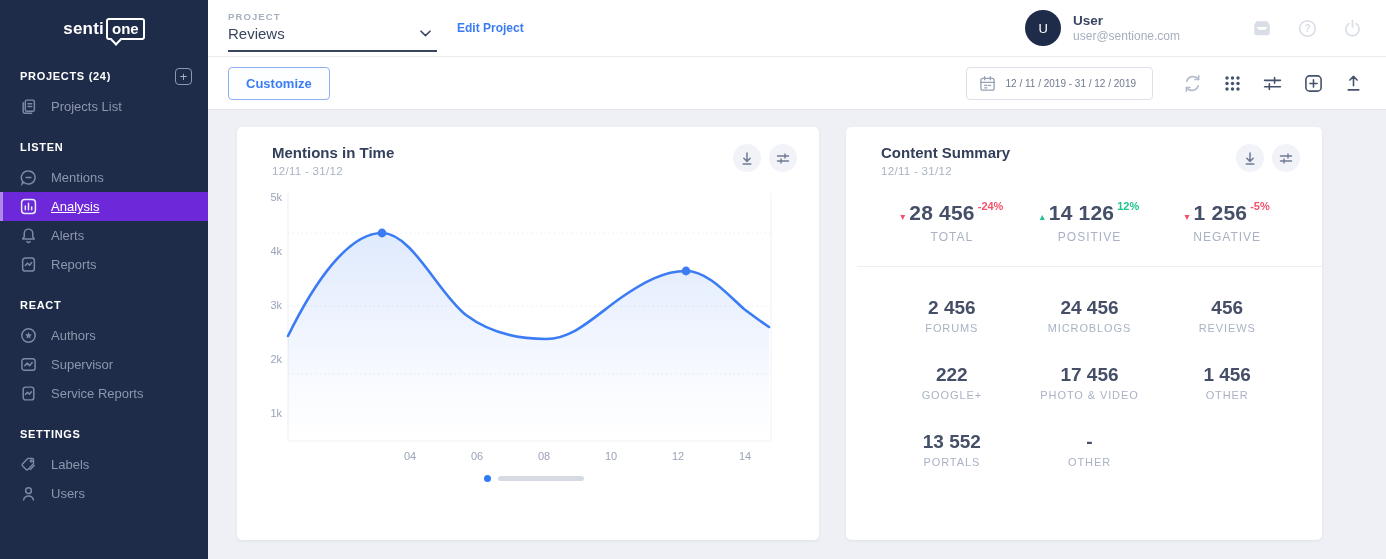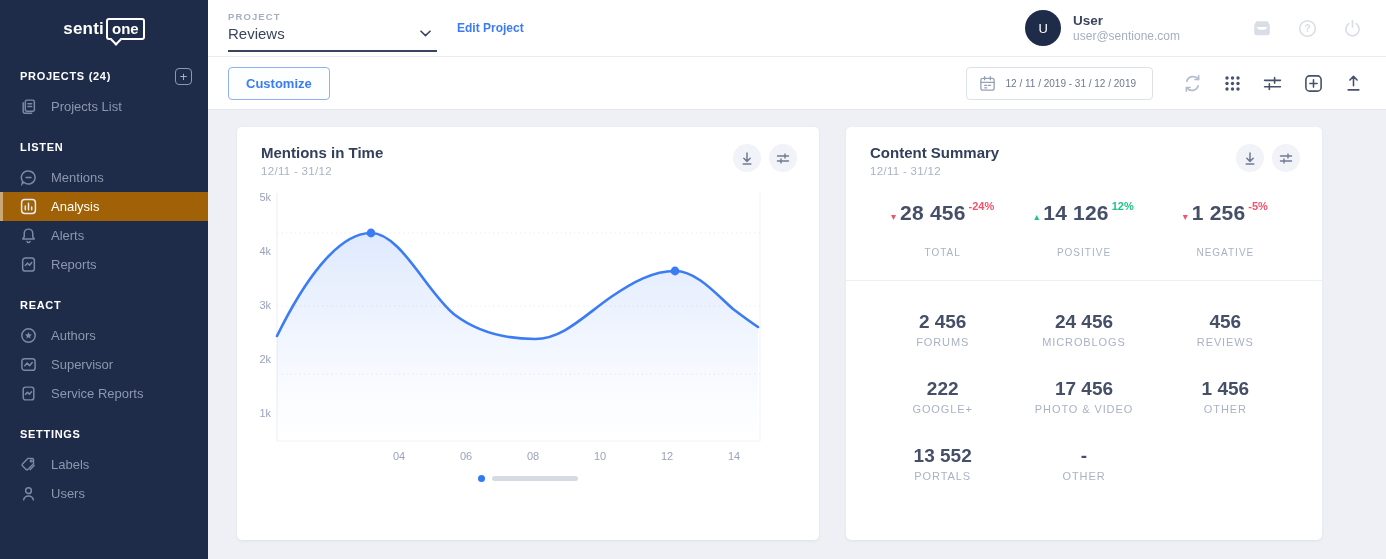--- a/index.html
+++ b/index.html
@@ -12,21 +12,21 @@
   .logo { display:flex; justify-content:center; align-items:center; gap:2px; margin:4px 0 24px; }
   .logo-part1 { color:#fff; font-size:17px; font-weight:700; letter-spacing:.2px; }
   .logo-box { position:relative; color:#fff; font-size:15px; font-weight:700; border:2px solid #fff; border-radius:3px; padding:0 4px 1px; }
   .logo-box::after { content:""; position:absolute; left:4px; bottom:-6px; width:6px; height:6px; background:#1e2c49; border-left:2px solid #fff; border-bottom:2px solid #fff; transform:rotate(-45deg); }
   .side-group { margin-bottom:14px; }
   .side-header { display:flex; align-items:center; justify-content:space-between; padding:0 16px 0 20px; height:24px; margin-bottom:4px; }
   .side-header-label { color:#fffffF; font-size:11px; font-weight:700; letter-spacing:.7px; }
   .side-add { width:17px; height:17px; border:1.5px solid #8d97ae; border-radius:4px; color:#aab3c6; display:flex; align-items:center; justify-content:center; font-size:13px; line-height:1; cursor:pointer; background:none; }
   .side-item { display:flex; align-items:center; gap:14px; height:29px; padding-left:20px; font-size:13px; cursor:pointer; }
   .side-item .sicon { width:17px; height:17px; display:flex; align-items:center; justify-content:center; color:#7e89a3; }
-  .side-item.active { background:#a16207; color:#fff; box-shadow:inset 3px 0 0 rgba(255,255,255,.45); }
+  .side-item.active { background:#6d28d9; color:#fff; box-shadow:inset 3px 0 0 rgba(255,255,255,.45);text-decoration:underline; }
   .side-item.active .sicon { color:#e8ecf4; }
 
   
   .main { flex:1; display:flex; flex-direction:column; }
   .topbar { height:57px; background:#fff; border-bottom:1px solid #e9ebf0; display:flex; align-items:center; padding:0 24px 0 20px; }
   .project-select { width:209px; padding:7px 0 8px; border-bottom:2px solid #39455f; cursor:pointer; }
   .eyebrow { font-size:9.5px; letter-spacing:1.1px; color:#a6afc0; font-weight:700; }
   .project-row { display:flex; align-items:center; justify-content:space-between; margin-top:3px; }
   .project-name { font-size:15px; color:#39455f; }
   .chev { color:#39455f; margin-right:6px; }
@@ -40,21 +40,21 @@
 
   .toolbar { height:53px; background:#fff; border-bottom:1px solid #e4e7ed; display:flex; align-items:center; padding:0 24px 0 20px; }
   .customize-btn { border:1px solid #8fb0f7; background:#fdfeff; color:#3b7cf5; font-size:13px; font-weight:600; border-radius:4px; padding:8px 17px; cursor:pointer; font-family:inherit; }
   .datebox { margin-left:auto; display:flex; align-items:center; gap:10px; border:1px solid #dde1e9; border-radius:4px; padding:7px 16px 7px 12px; color:#6e7990; font-size:10px; cursor:pointer; background:#fff; }
   .datebox .cal { color:#97a1b5; display:flex; }
   .tool-icons { display:flex; align-items:center; gap:22px; margin-left:30px; }
   .tool-icons .ticon { cursor:pointer; display:flex; color:#45516d; }
   .ticon.light { color:#b4bdce; }
 
   .content { flex:1; background:#eef0f5; display:flex; gap:27px; padding:17px 23px 0 29px; }
-  .card { background:#fff; border-radius:5px; box-shadow:0 1px 3px rgba(30,44,73,.07); height:413px; }
+  .card { background:#fff; border-radius:5px; box-shadow:0 1px 3px rgba(30,44,73,.07); height:413px;padding-left:11px; }
   .card-mentions { width:582px; }
   .card-summary { width:476px; }
   .card-head { display:flex; justify-content:space-between; align-items:flex-start; padding:17px 22px 0 24px; }
   .card-title { font-size:15px; font-weight:700; color:#33405c; }
   .card-range { font-size:11.5px; color:#a9b2c4; margin-top:4px; letter-spacing:.3px; }
   .card-actions { display:flex; gap:8px; }
   .circle-btn { width:28px; height:28px; border-radius:50%; background:#f1f3f8; border:none; display:flex; align-items:center; justify-content:center; color:#707b94; cursor:pointer; }
 
   
   .chart-wrap { margin:8px 10px 0 18px; }
@@ -64,21 +64,21 @@
   .axis-text { font-size:11px; fill:#9aa3b8; font-family:"Liberation Sans",sans-serif; }
 
   
   .kpis { display:grid; grid-template-columns:1fr 1fr 1fr; padding:24px 26px 0; }
   .kpi { text-align:center; }
   .kpi-line { display:inline-flex; align-items:baseline; position:relative; }
   .kpi-arrow { font-size:10px; margin-right:4px; }
   .kpi-value { font-size:21px; font-weight:700; color:#454f68; letter-spacing:.2px; }
   .kpi-change { font-size:11px; font-weight:700; position:relative; top:-10px; margin-left:3px; }
   .up { color:#1fc48a; } .down { color:#f4516c; }
-  .kpi-label { font-size:10px; color:#a9b2c4; letter-spacing:1px; margin-top:22px; }
+  .kpi-label { font-size:12px; color:#a9b2c4; letter-spacing:1px; margin-top:5px; }
   .divider { border-top:1px solid #eceef3; margin-top:22px; }
   .sources { display:grid; grid-template-columns:1fr 1fr 1fr; row-gap:30px; padding:30px 26px 0; }
   .source { text-align:center; }
   .source-value { font-size:19px; font-weight:700; color:#454f68; }
   .source-label { font-size:11px; color:#a9b2c4; letter-spacing:.9px; margin-top:3px; }
 
   svg { display:block; }
 </style>
 </head>
 <body>

